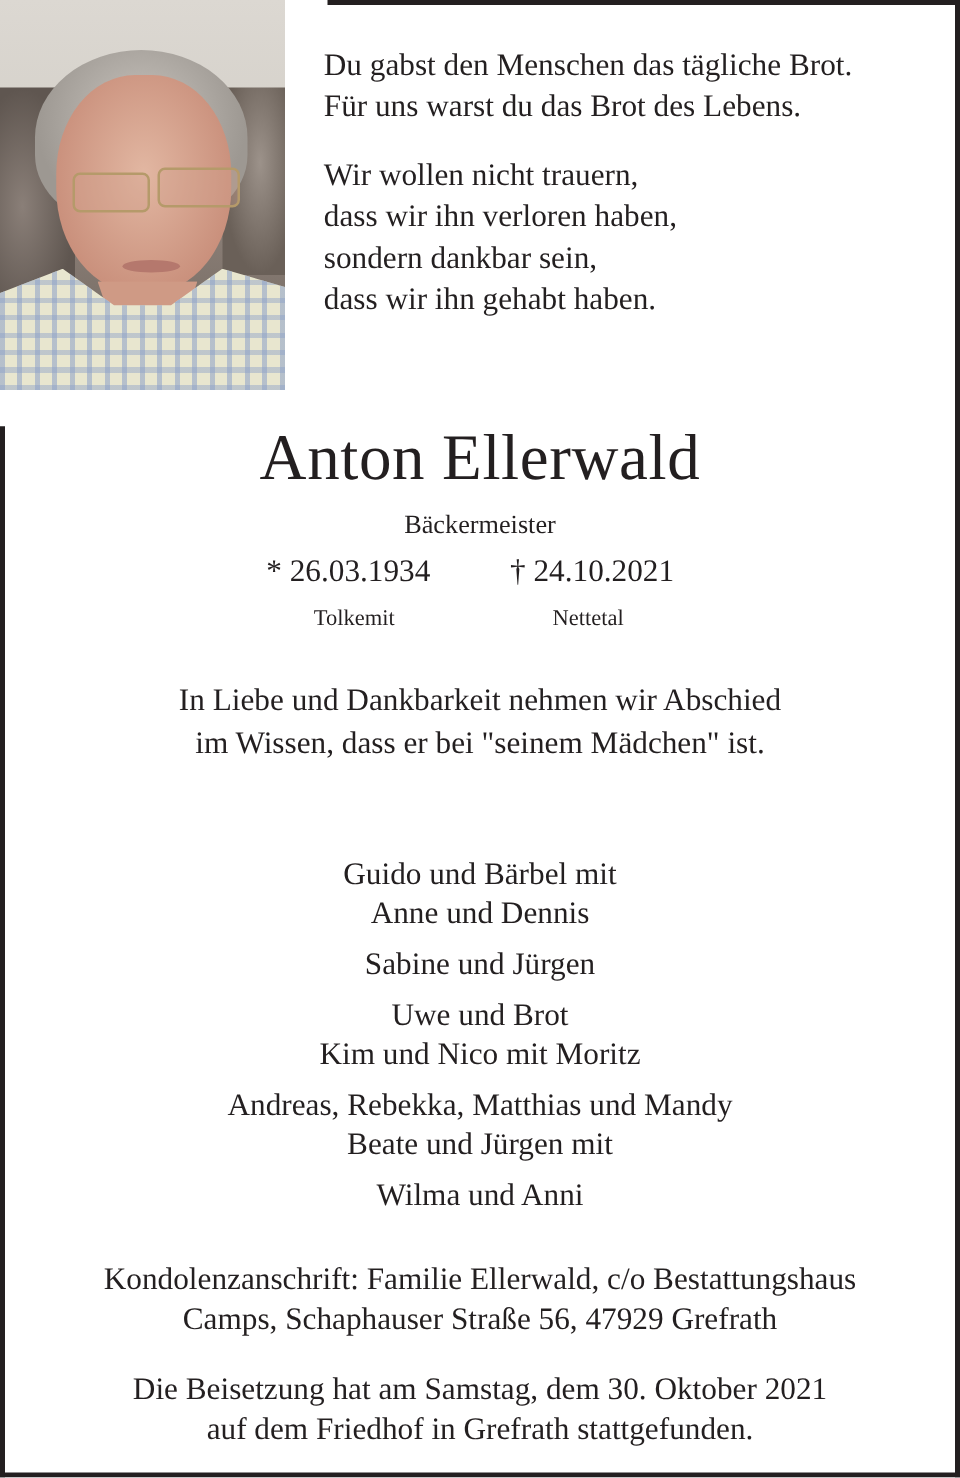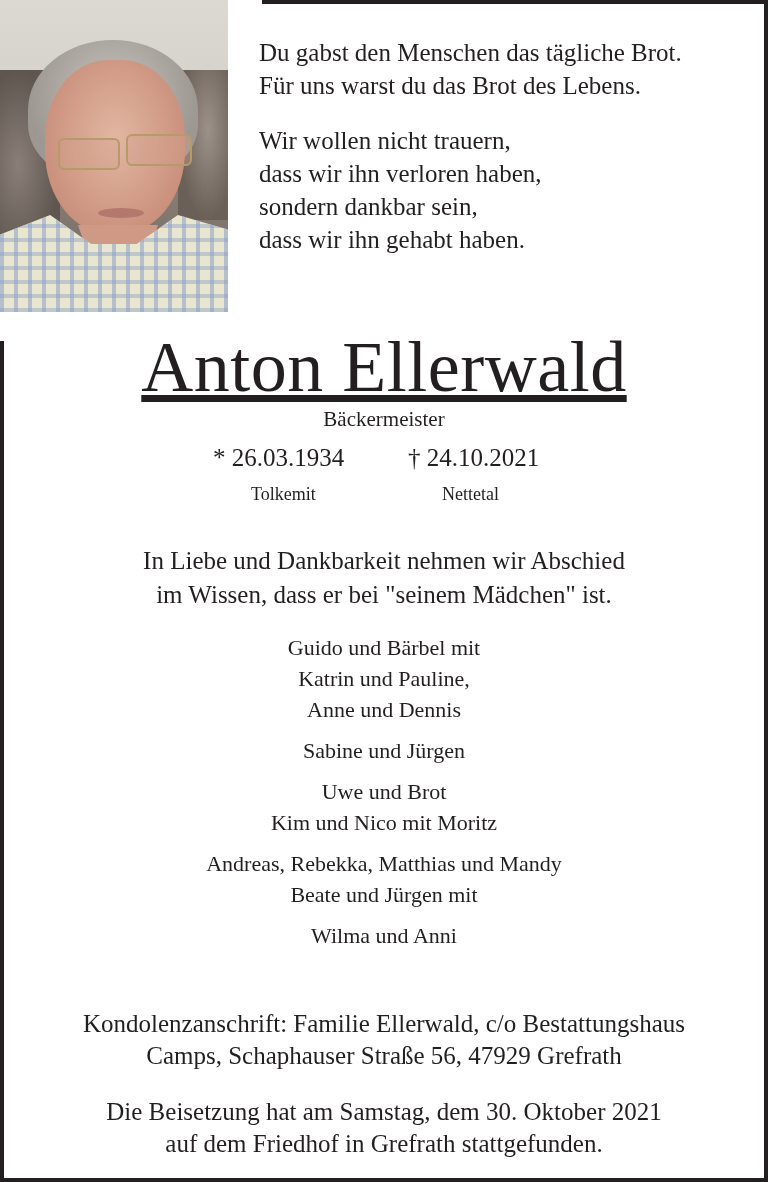--- a/index.html
+++ b/index.html
@@ -39,33 +39,33 @@
     
     .poem {
       position: absolute; left: 259px; top: 36px; width: 500px;
       font-size: 25px; line-height: 33px;
     }
     .poem .stanza { margin: 0 0 22px 0; }
     .poem .line { display: block; white-space: nowrap; }
 
     
     .center { position: absolute; left: 0; width: 768px; text-align: center; }
-    .name { top: 334px; font-size: 72px; line-height: 66px; letter-spacing: 0.5px; text-decoration: underline; }
+    .name { top: 334px; font-size: 52px; line-height: 66px; letter-spacing: 0.5px; }
     .profession { top: 404px; font-size: 21px; line-height: 30px; }
     .dates { position: absolute; top: 442px; font-size: 25px; line-height: 32px; white-space: nowrap; }
     .birth-date { left: 213px; }
     .death-date { left: 408px; text-align: center; }
     .places { position: absolute; top: 482px; font-size: 18px; line-height: 24px; white-space: nowrap; }
     .birth-place { left: 251px; }
     .death-place { left: 442px; }
 
     .farewell { top: 544px; font-size: 25px; line-height: 34px; }
     .farewell .line { display: block; }
 
-    .family { top: 632px; font-size: 22px; line-height: 31px; }
+    .family { top: 684px; font-size: 25px; line-height: 31px; }
     .family .group { margin-bottom: 10px; }
     .family .line { display: block; white-space: nowrap; }
 
     .condolence { top: 1008px; font-size: 25px; line-height: 32px; }
     .condolence .line, .burial .line { display: block; white-space: nowrap; }
     .burial { top: 1096px; font-size: 25px; line-height: 32px; }
   </style>
 </head>
 <body>
 
@@ -108,21 +108,20 @@
 <span class="places death-place">Nettetal</span>
 
 <div class="center farewell">
   <span class="line">In Liebe und Dankbarkeit nehmen wir Abschied</span>
   <span class="line">im Wissen, dass er bei "seinem Mädchen" ist.</span>
 </div>
 
 <div class="center family">
   <div class="group">
     <span class="line">Guido und Bärbel mit</span>
-    <span class="line">Katrin und Pauline,</span>
     <span class="line">Anne und Dennis</span>
   </div>
   <div class="group">
     <span class="line">Sabine und Jürgen</span>
   </div>
   <div class="group">
     <span class="line">Uwe und Brot</span>
     <span class="line">Kim und Nico mit Moritz</span>
   </div>
   <div class="group">

